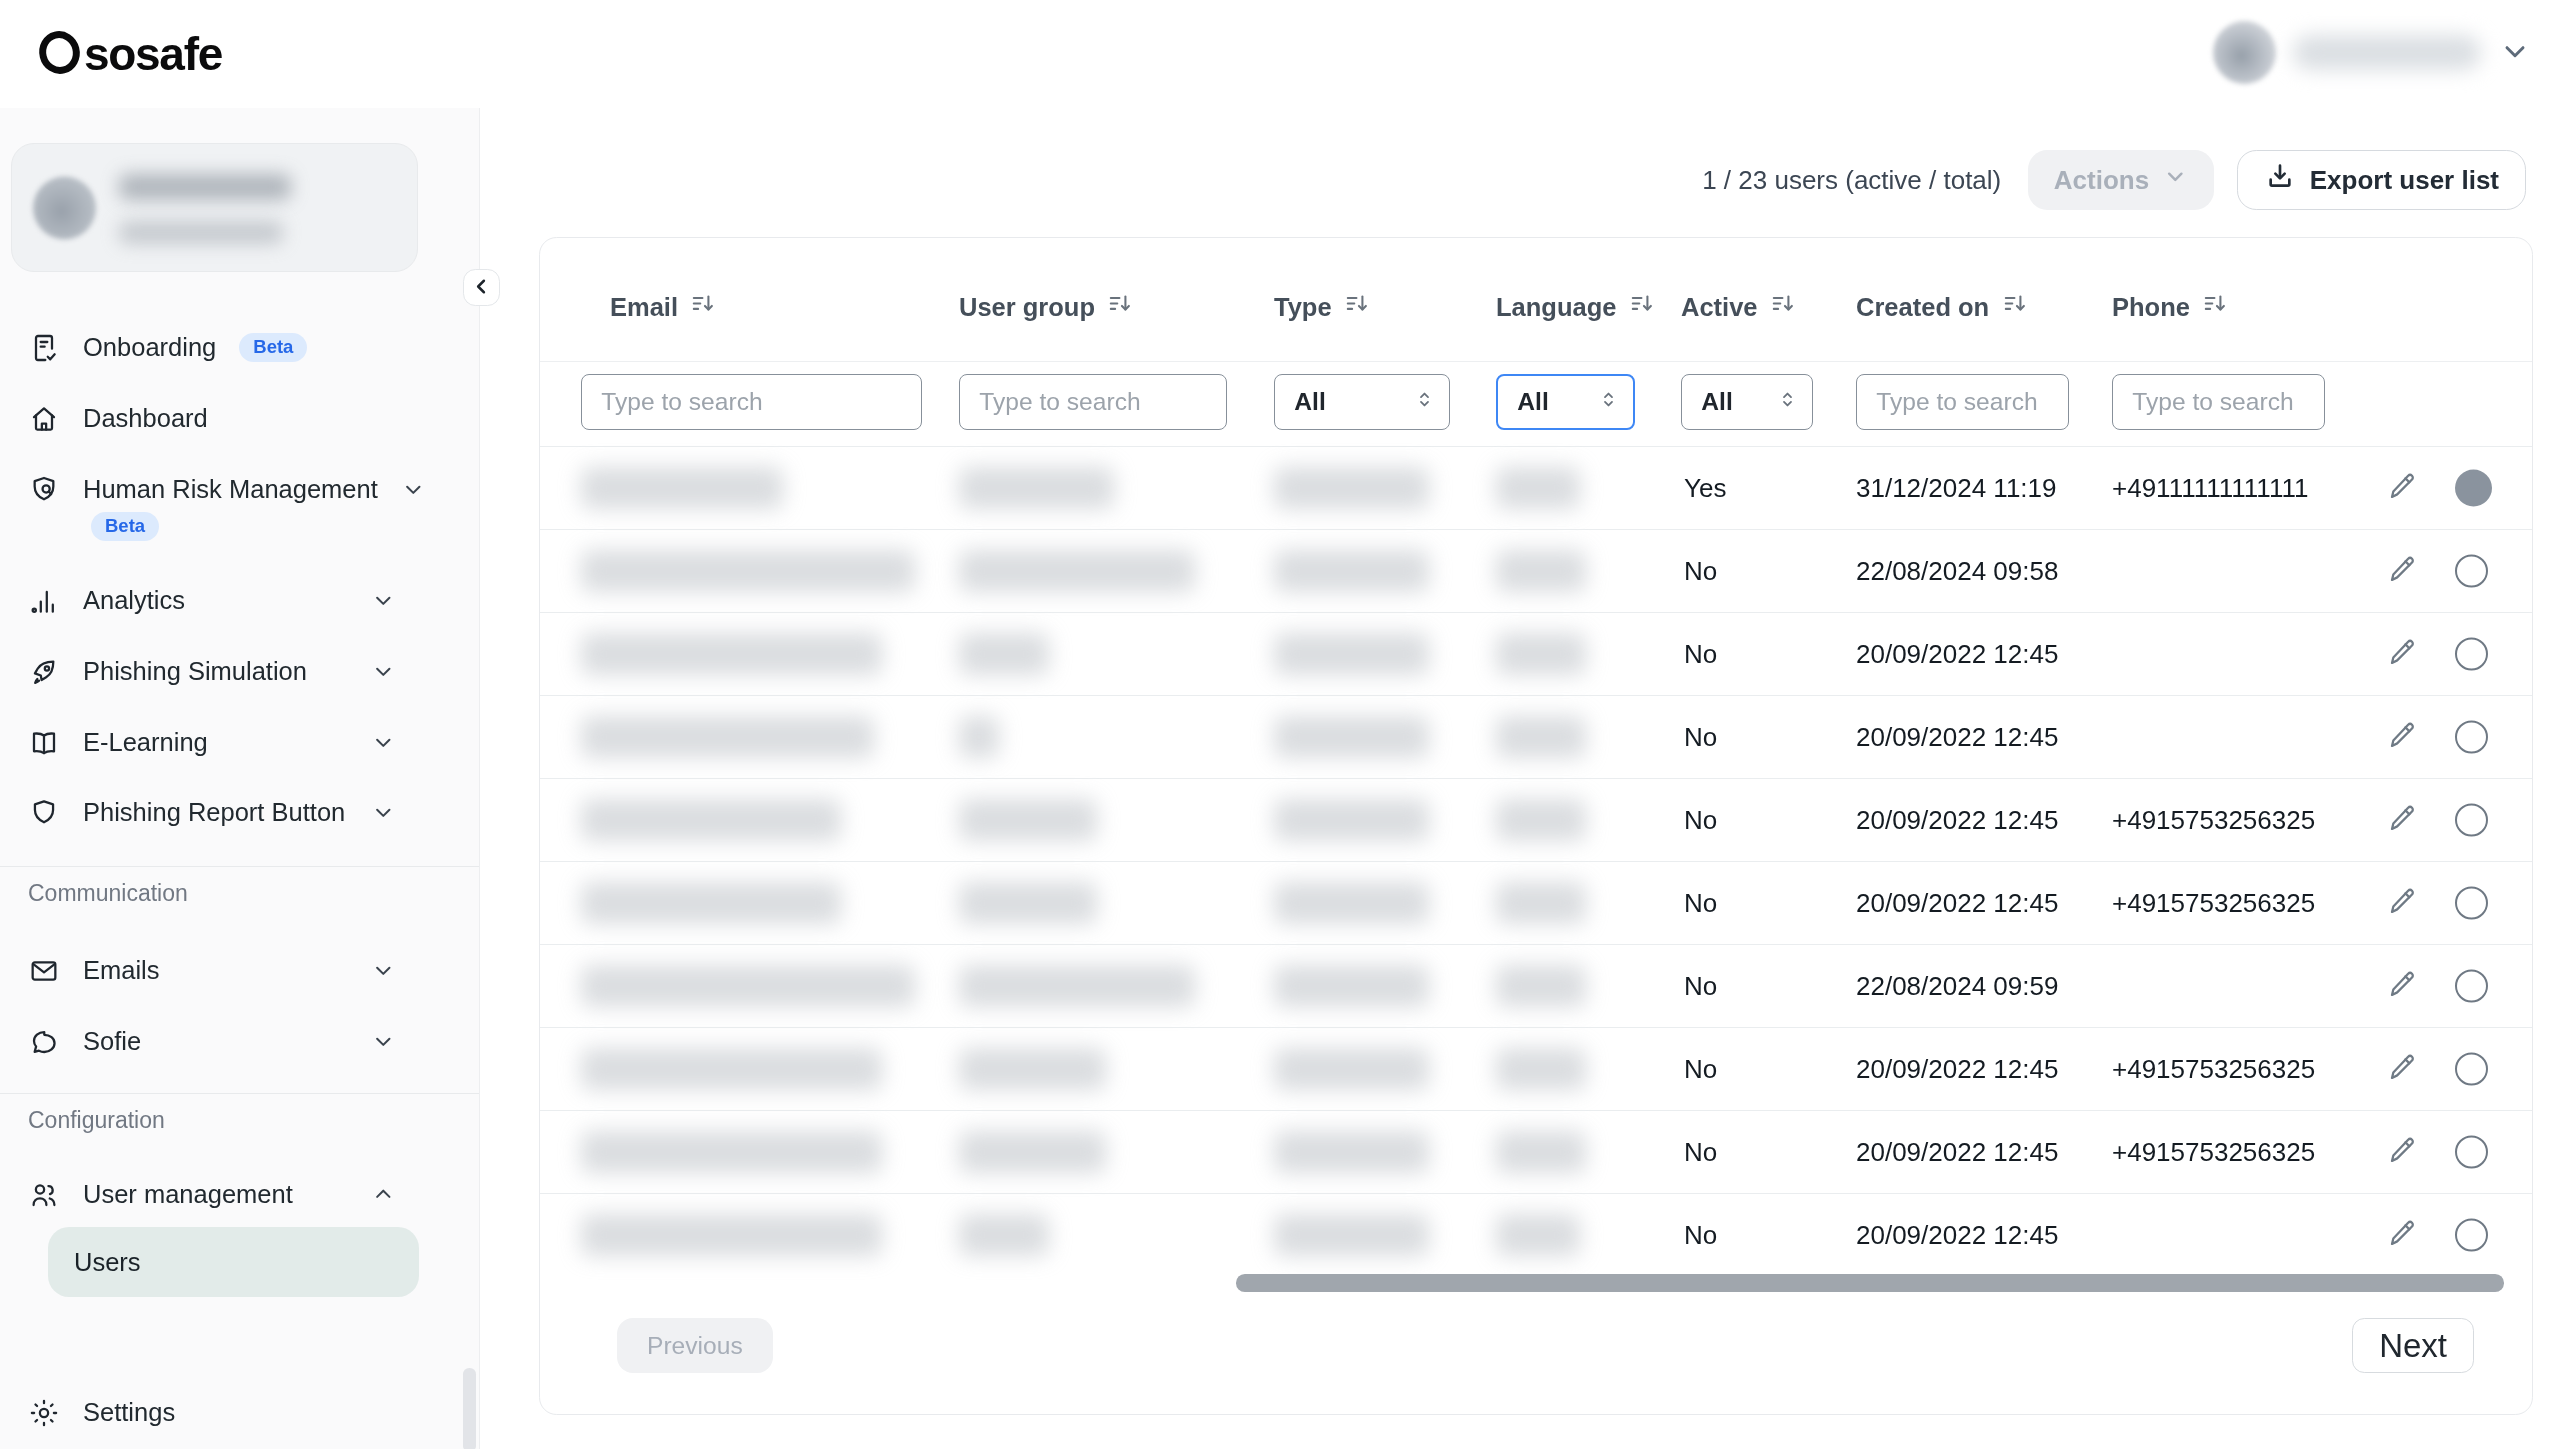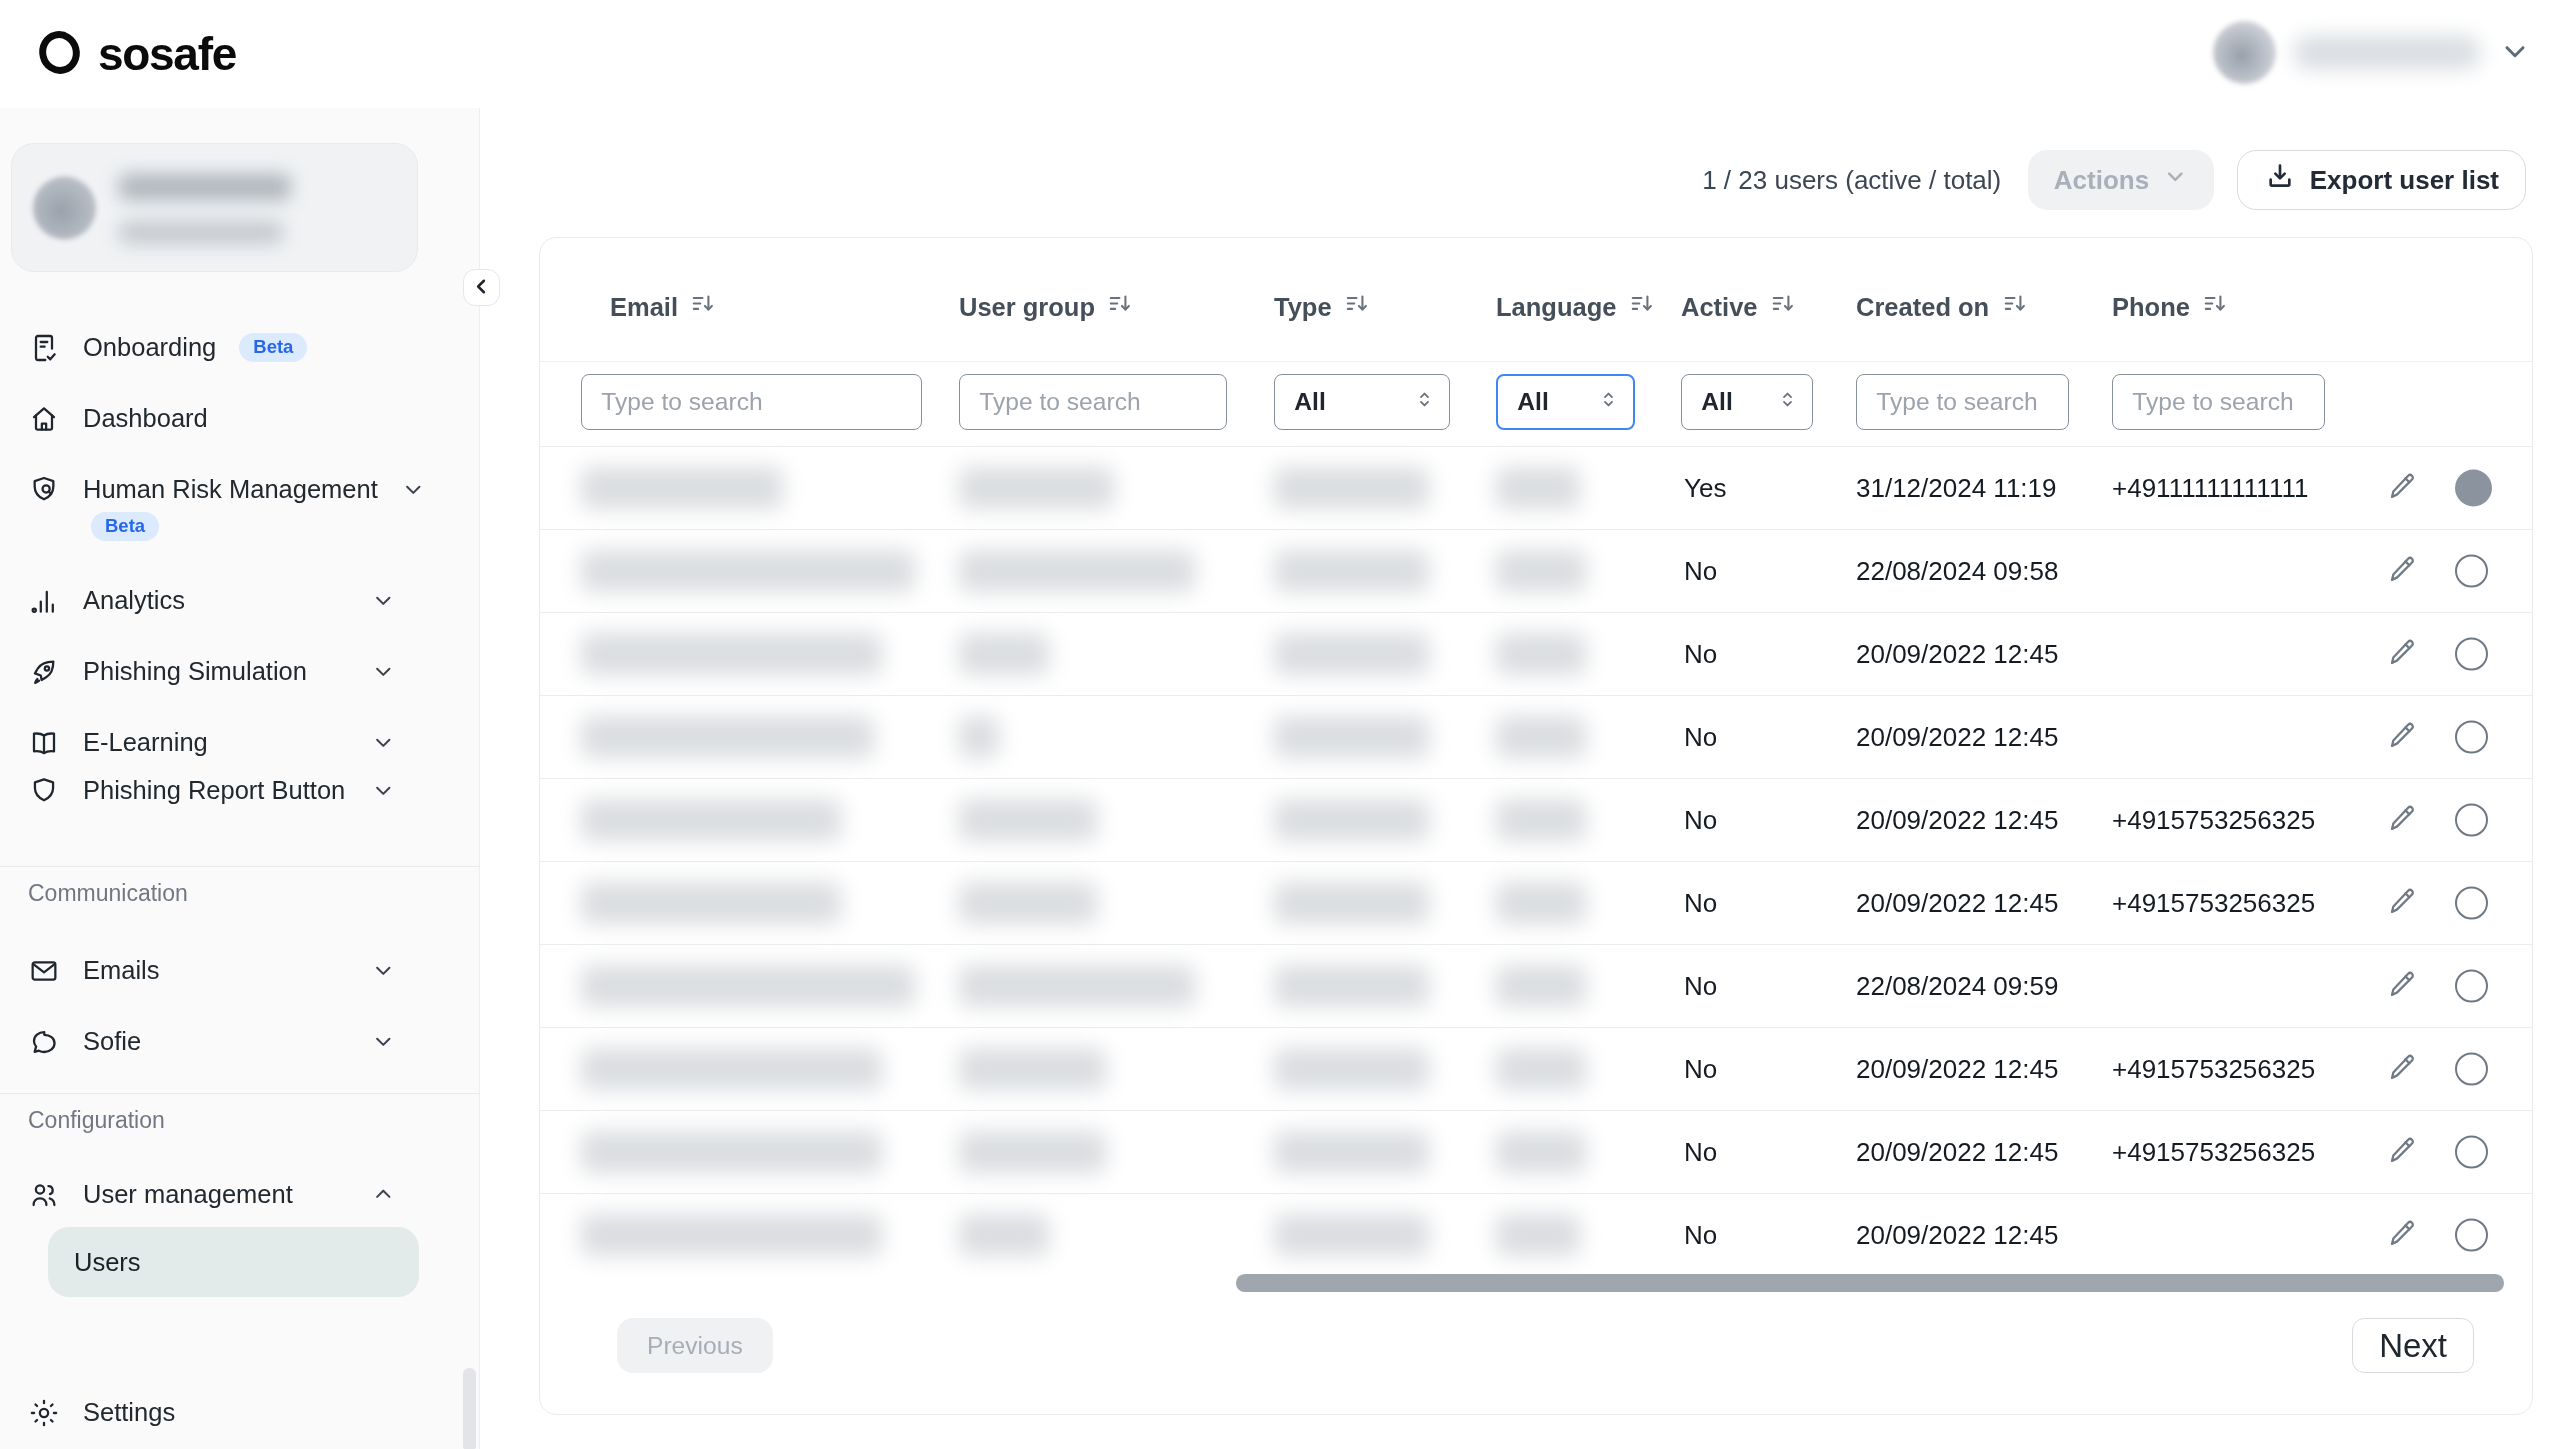--- a/index.html
+++ b/index.html
@@ -1,21 +1,21 @@
 <!DOCTYPE html>
 <html style="font-size:14px"><head>
 <meta charset="utf-8">
 <style>
   html,body{margin:0;padding:0;width:2550px;height:1449px;background:#ffffff;
     font-family:"Liberation Sans",sans-serif;color:#161D24;overflow:hidden;position:relative}
   *{box-sizing:border-box}
 
   
   .topbar{position:absolute;left:0;top:0;width:2550px;height:108px;background:#fff;z-index:5}
-  .logo{position:absolute;left:35px;top:50%;transform:translateY(-50%);display:flex;align-items:center;gap:14px}
+  .logo{position:absolute;left:35px;top:50%;transform:translateY(-50%);display:flex;align-items:center;}
   .logo-text{font-size:46px;font-weight:700;letter-spacing:-1.3px;color:#0b0b0c}
   .account{position:absolute;right:19.3px;top:12.3px;height:81px;display:flex;align-items:center;gap:17.6px;cursor:pointer}
   .acc-avatar{width:63px;height:63px;border-radius:50%;background:radial-gradient(circle at 45% 55%, #97a0aa 0%, #b9bfc7 45%, #e6e8eb 100%);filter:blur(2.6px)}
   .acc-name{width:188px;height:35px;border-radius:17.6px;background:#dbdfe3;filter:blur(9.7px)}
 
   
   .sidebar{position:absolute;left:0;top:108px;width:480px;height:1341px;background:#FAFAFB;border-right:1.8px solid #EDEEF0}
   .company-card{position:absolute;left:10.6px;top:35px;width:407px;height:129px;background:#F0F2F4;border:1.8px solid #E8EAEC;border-radius:23px;cursor:pointer}
   .cc-avatar{position:absolute;left:21px;top:50%;transform:translateY(-50%);width:63px;height:63px;border-radius:50%;
     background:radial-gradient(circle at 45% 55%, #99a1ab, #c6ccd2);filter:blur(2.6px)}
@@ -176,21 +176,21 @@
             <path d="M12 6.4V19.6"></path>
           </svg>
         </span>
         <span class="nav-label">E-Learning</span>
         <span class="nav-chev">
           <svg width="24.6" height="24.6" viewBox="0 0 24 24" fill="none" stroke="#3A434D" stroke-width="2" stroke-linecap="round" stroke-linejoin="round">
             <path d="M6 9.5l6 6 6-6"></path>
           </svg>
         </span>
       </div>
-      <div class="nav-item" style="top: 655px;">
+      <div class="nav-item" style="top: 677px;">
         <span class="nav-icon">
           <svg width="32" height="32" viewBox="0 0 24 24" fill="none" stroke="#1F262E" stroke-width="1.7" stroke-linecap="round" stroke-linejoin="round">
             <path d="M12 3.3l6.8 2.2v4.3c0 4.6-2.7 7.3-6.8 9.2-4.1-1.9-6.8-4.6-6.8-9.2V5.5L12 3.3z"></path>
           </svg>
         </span>
         <span class="nav-label">Phishing Report Button</span>
         <span class="nav-chev">
           <svg width="24.6" height="24.6" viewBox="0 0 24 24" fill="none" stroke="#3A434D" stroke-width="2" stroke-linecap="round" stroke-linejoin="round">
             <path d="M6 9.5l6 6 6-6"></path>
           </svg>

